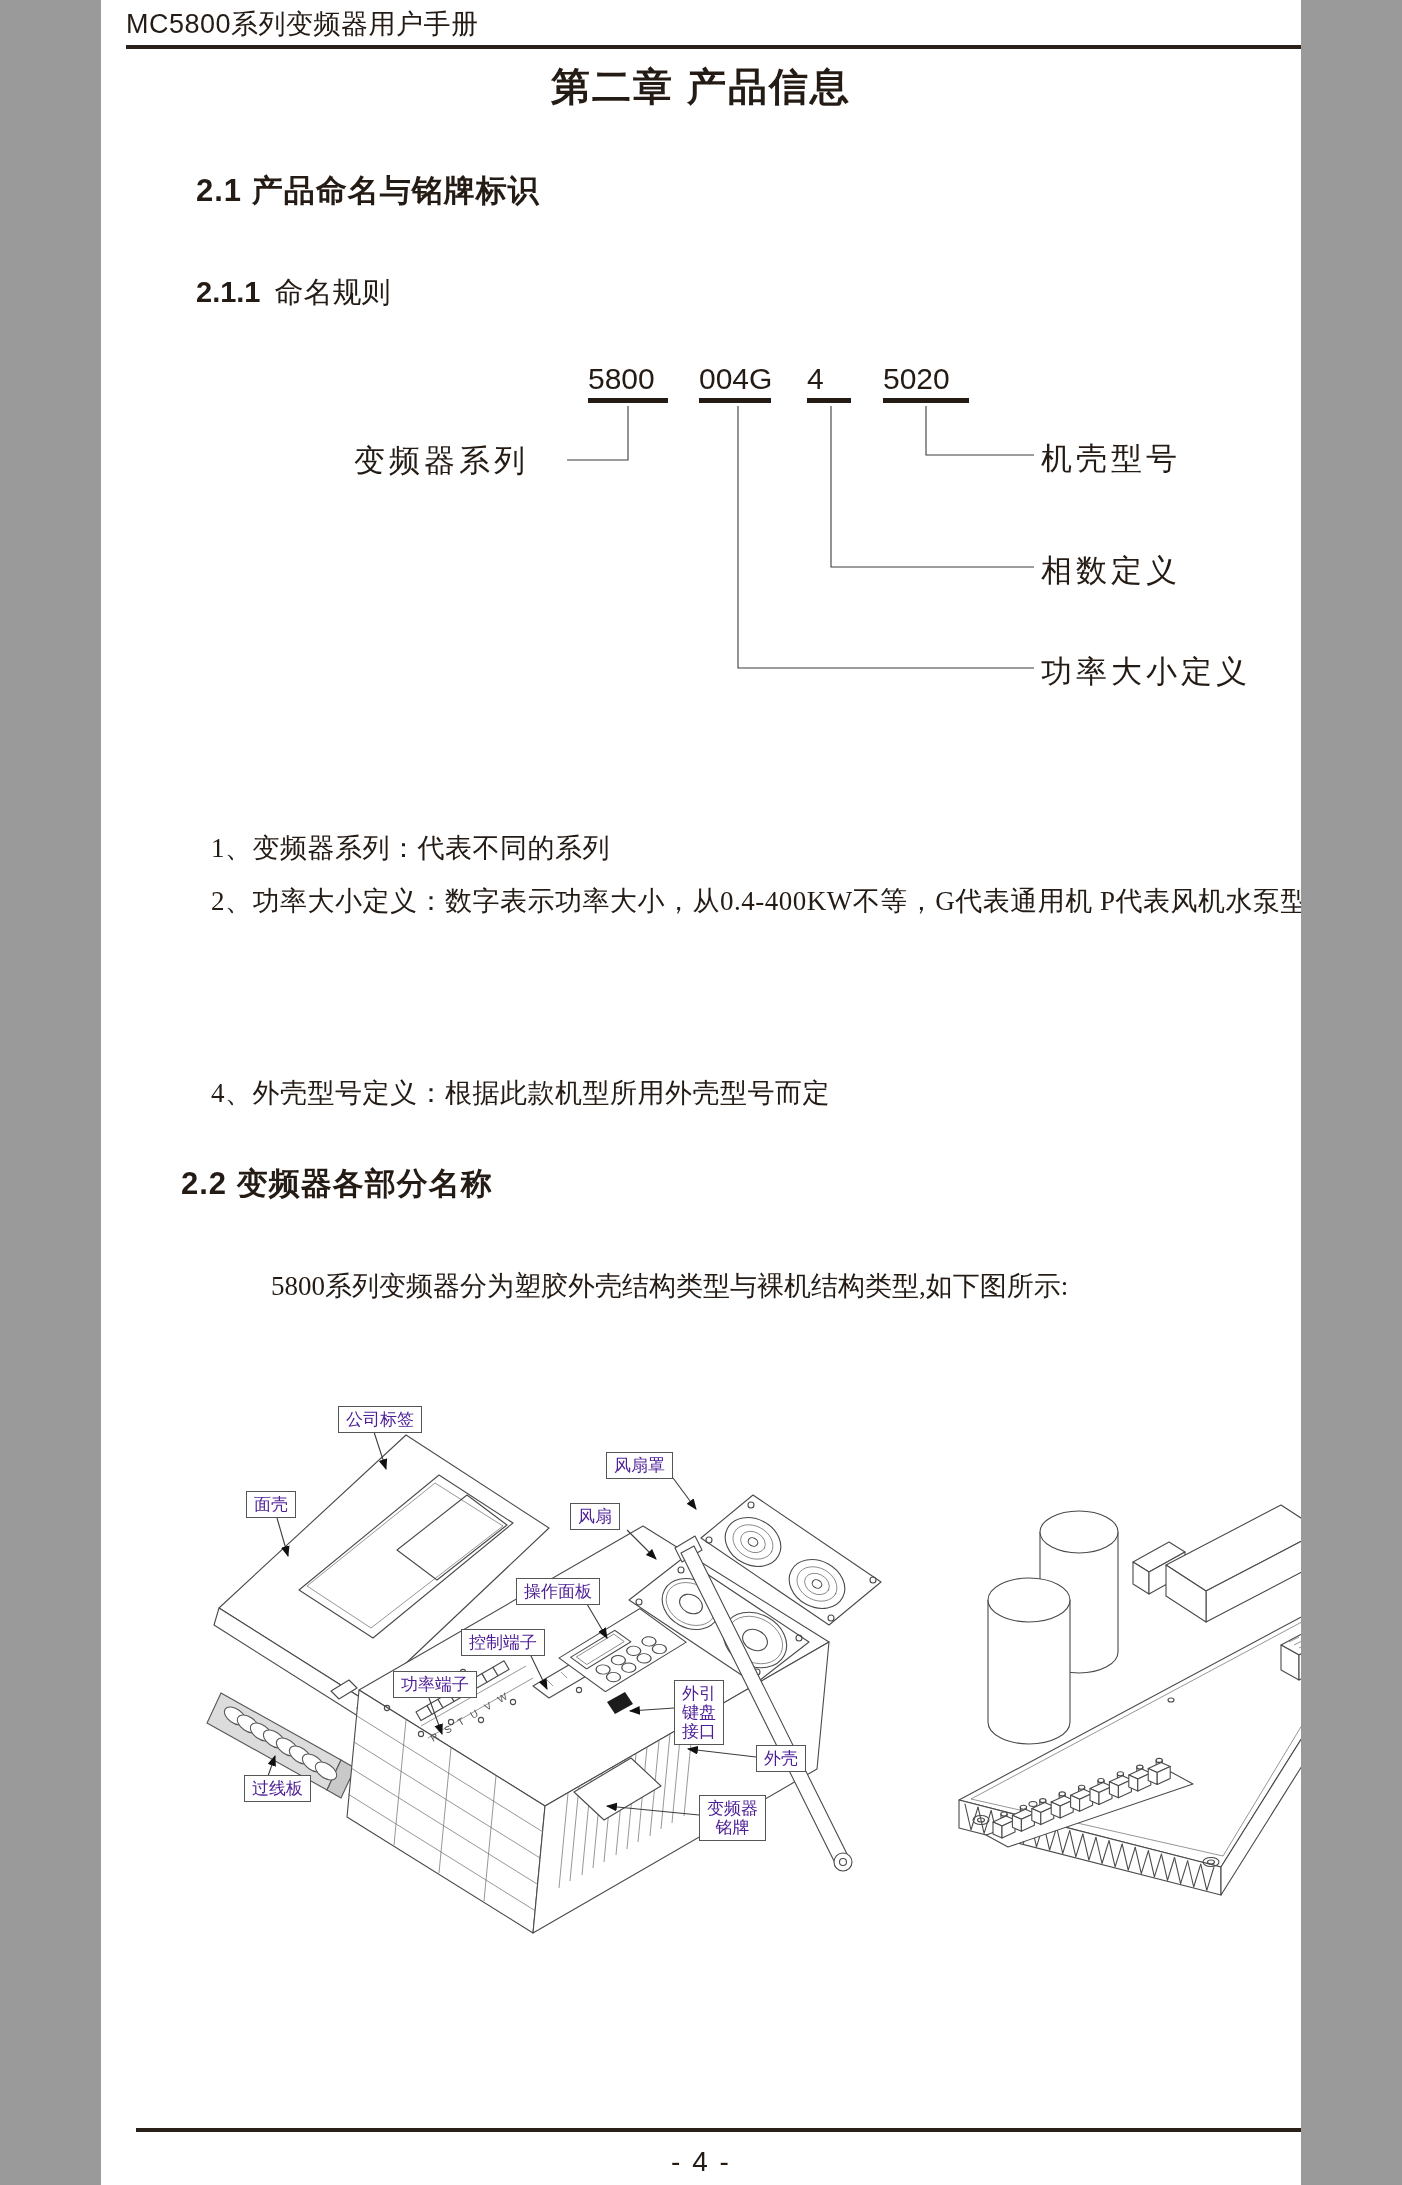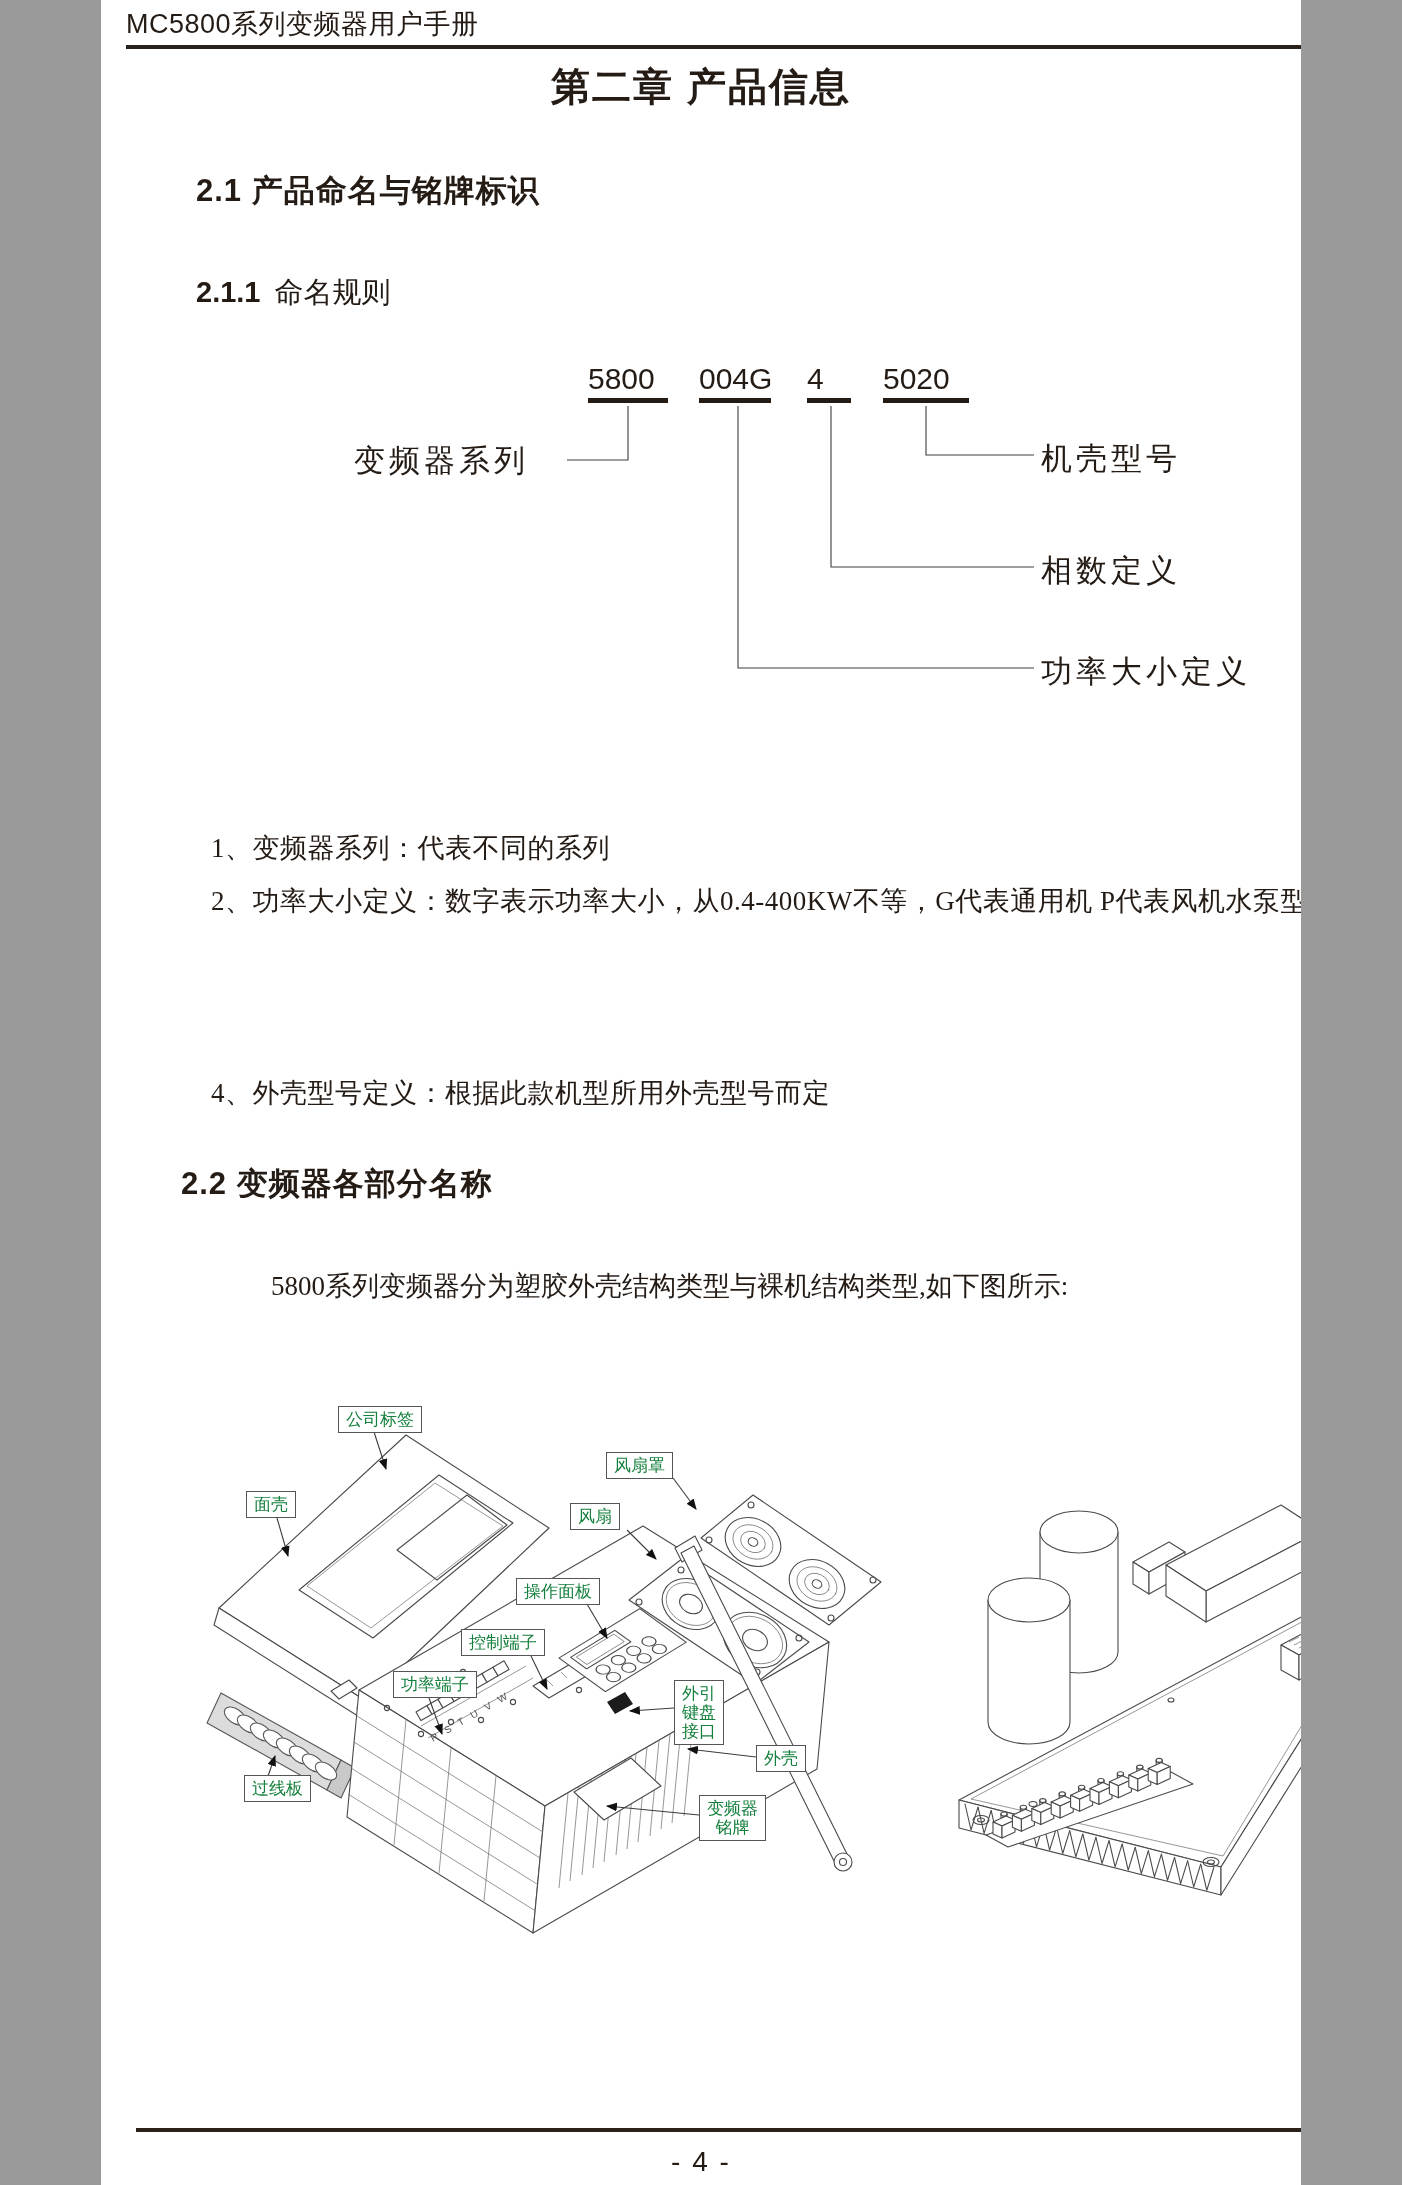--- a/index.html
+++ b/index.html
@@ -16,21 +16,21 @@
   .h211{position:absolute;left:95px;top:273px;font-size:29px;white-space:nowrap;}
   .h211 .num{font-family:"Liberation Sans",sans-serif;font-weight:bold;}
   .h211 .txt{margin-left:14px;}
   .code{position:absolute;top:362px;text-align:left;font-family:"Liberation Sans",sans-serif;
         font-size:30px;line-height:34px;border-bottom:5px solid #241b15;padding-bottom:2px;}
   .nlabel{position:absolute;font-size:31px;letter-spacing:4px;white-space:nowrap;}
   .note{position:absolute;left:110px;font-size:27px;white-space:nowrap;letter-spacing:.5px;}
   .h22{position:absolute;left:80px;top:1163px;font-family:"Liberation Sans",sans-serif;
        font-weight:bold;font-size:31px;letter-spacing:1px;}
   .intro{position:absolute;left:170px;top:1268px;font-size:27px;white-space:nowrap;}
-  .dlabel{position:absolute;border:1px solid #555;background:#fff;color:#15803d;
+  .dlabel{position:absolute;border:1px solid #555;background:#fff;color:#4c1d95;
           font-size:17px;line-height:19px;padding:3px 7px;text-align:center;white-space:nowrap;z-index:3;}
   .dlabel span{display:block;}
   .footer-num{position:absolute;left:0;width:100%;top:2146px;text-align:center;
               font-family:"Liberation Sans",sans-serif;font-size:28px;letter-spacing:2px;}
   svg .ln{fill:none;stroke:#4a4a4a;stroke-width:1.1;stroke-linejoin:round;stroke-linecap:round;}
   svg .thin{fill:none;stroke:#6a6a6a;stroke-width:.7;}
   svg .fw{fill:#ffffff;stroke:#4a4a4a;stroke-width:1.1;stroke-linejoin:round;}
   svg .fgs{fill:#dcdcdc;stroke:#555;stroke-width:1.1;}
   svg .fgs2{fill:#c9c9c9;stroke:#555;stroke-width:1.1;}
   svg .hole{fill:#ffffff;stroke:#555;stroke-width:1;}

